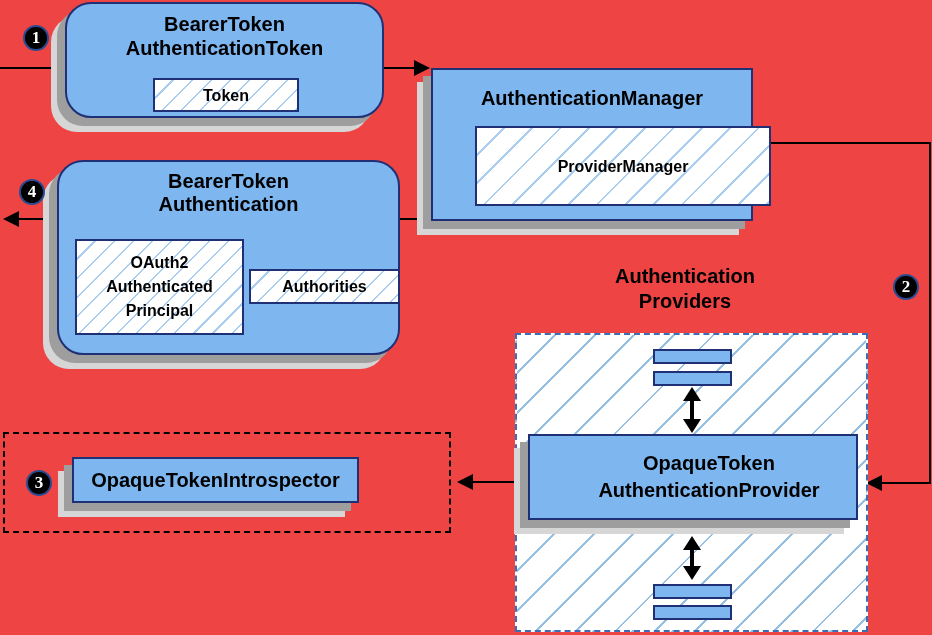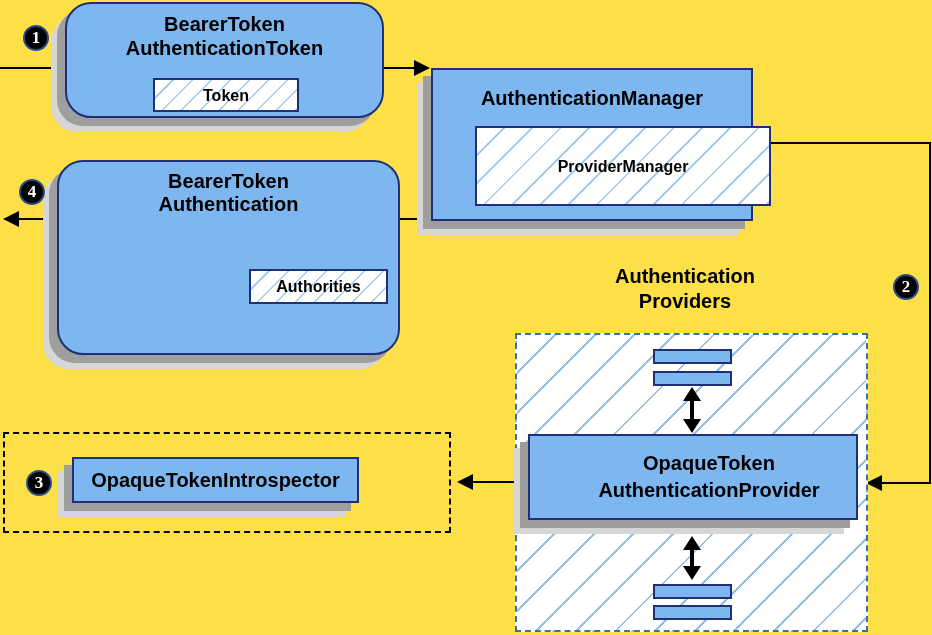--- a/index.html
+++ b/index.html
@@ -9,21 +9,21 @@
     --region-hatch:#95bfe3;
     --dash-blue:#3a6fb5;
     --shadow-dark:#9e9e9e;
     --shadow-light:#d6d6d6;
     --ink:#000000;
     --ring:#2a4a8f;
   }
   html,body{margin:0;padding:0;background:#fff;}
   #canvas{
     position:relative;width:932px;height:635px;overflow:hidden;
-    background:#fde047;
+    background:#ef4444;
     font-family:"Liberation Sans", sans-serif;
     color:var(--ink);
   }
   .node{
     position:absolute;box-sizing:border-box;
     background:var(--node-fill);
     border:2px solid var(--node-border);
     box-shadow:-8px 8px 0 var(--shadow-dark), -14px 14px 0 var(--shadow-light);
   }
   .rounded{border-radius:26px;}
@@ -109,21 +109,24 @@
   </div>
 
   <div class="node" style="left:431px;top:68px;width:322px;height:153px;">
     <div class="t" style="top:16px;">AuthenticationManager</div>
     <div class="hatch md" style="left:42px;top:56px;width:296px;height:80px;">ProviderManager</div>
   </div>
 
   <div class="node rounded" style="left:57px;top:160px;width:343px;height:195px;">
     <div class="t" style="top:8px;line-height:23px;">BearerToken
 Authentication</div>
-    <div class="hatch" style="left:190px;top:107px;width:139px;height:35px;">Authorities</div>
+    <div class="hatch" style="left:16px;top:77px;width:169px;height:96px;line-height:24px;">OAuth2
+Authenticated
+Principal</div>
+    <div class="hatch" style="left:190px;top:107px;width:151px;height:35px;">Authorities</div>
   </div>
 
   <div class="plabel" style="left:560px;top:264px;width:250px;">Authentication
 Providers</div>
 
   <div class="region" style="left:515px;top:333px;width:353px;height:299px;">
     <div class="bar" style="left:136px;top:14px;"></div>
     <div class="bar" style="left:136px;top:36px;"></div>
 
     <div class="dblarrow" style="left:164px;top:52px;height:46px;">

